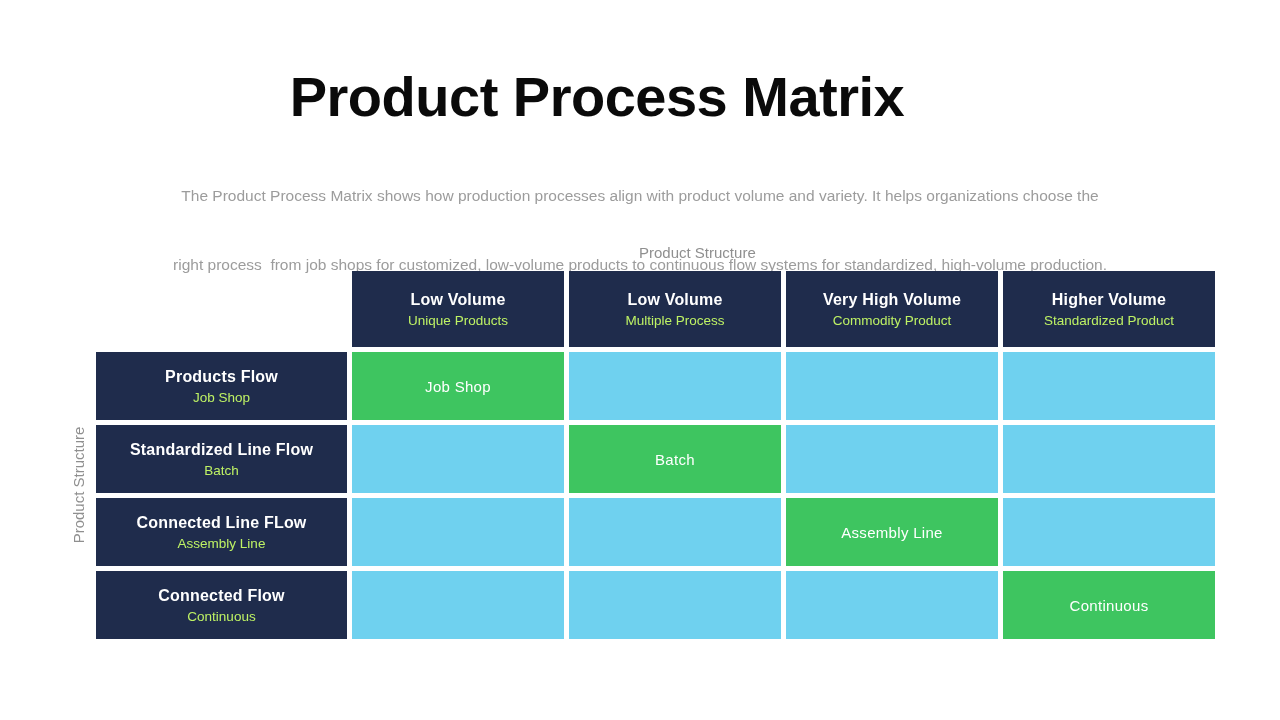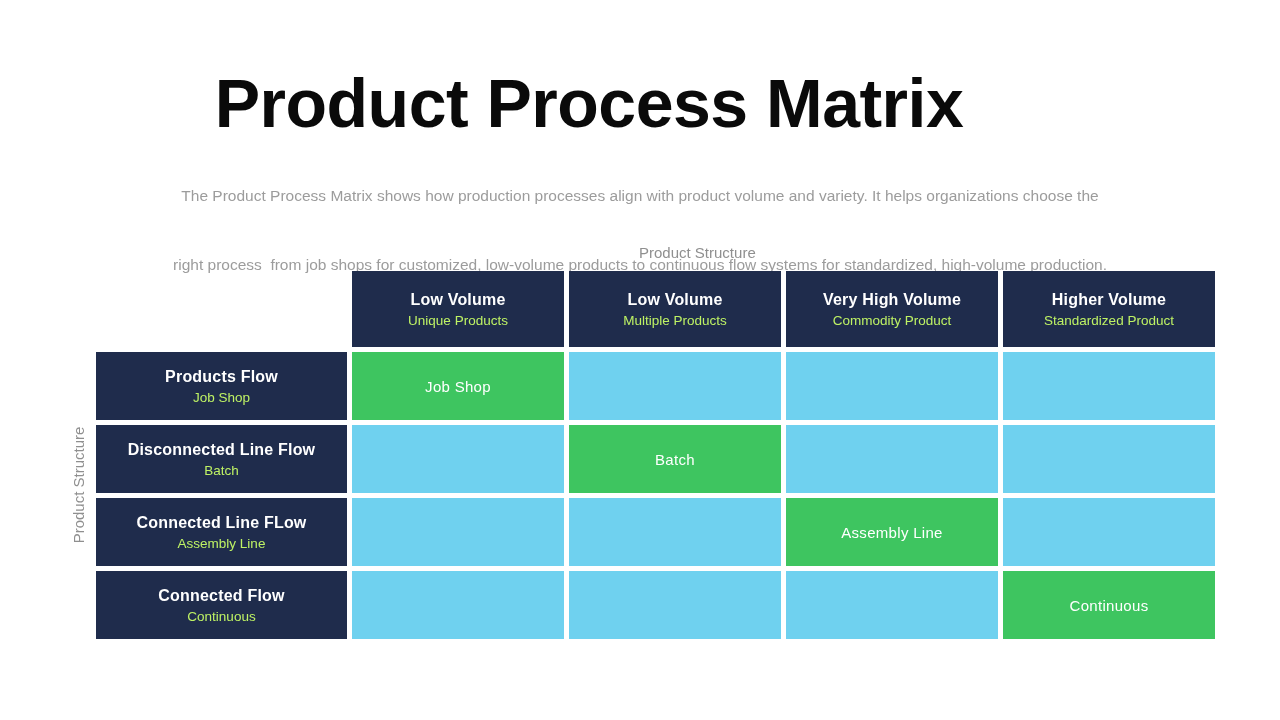--- a/index.html
+++ b/index.html
@@ -8,24 +8,24 @@
     width: 1280px;
     height: 720px;
     background: #ffffff;
     overflow: hidden;
     font-family: "Liberation Sans", sans-serif;
   }
 
   .page-title {
     position: absolute;
     top: 64px;
-    left: 8px;
+    left: 16px;
     width: 1162px;
     text-align: center;
-    font-size: 68px;
+    font-size: 56px;
     font-weight: 800;
     letter-spacing: -0.5px;
     color: #0a0a0a;
     font-family: "Liberation Sans", sans-serif;
   }
 
   .description {
     position: absolute;
     top: 138px;
     left: 140px;
@@ -119,42 +119,42 @@
   <div class="matrix">
 
     <div class="cell corner"></div>
 
     <div class="cell head">
       <div class="t">Low Volume</div>
       <div class="s">Unique Products</div>
     </div>
     <div class="cell head">
       <div class="t">Low Volume</div>
-      <div class="s">Multiple Products</div>
+      <div class="s">Multiple Process</div>
     </div>
     <div class="cell head">
       <div class="t">Very High Volume</div>
       <div class="s">Commodity Product</div>
     </div>
     <div class="cell head">
       <div class="t">Higher Volume</div>
       <div class="s">Standardized Product</div>
     </div>
 
     <div class="cell head">
       <div class="t">Products Flow</div>
       <div class="s">Job Shop</div>
     </div>
     <div class="cell hl">Job Shop</div>
     <div class="cell data"></div>
     <div class="cell data"></div>
     <div class="cell data"></div>
 
     <div class="cell head">
-      <div class="t">Disconnected Line Flow</div>
+      <div class="t">Standardized Line Flow</div>
       <div class="s">Batch</div>
     </div>
     <div class="cell data"></div>
     <div class="cell hl">Batch</div>
     <div class="cell data"></div>
     <div class="cell data"></div>
 
     <div class="cell head">
       <div class="t">Connected Line FLow</div>
       <div class="s">Assembly Line</div>

